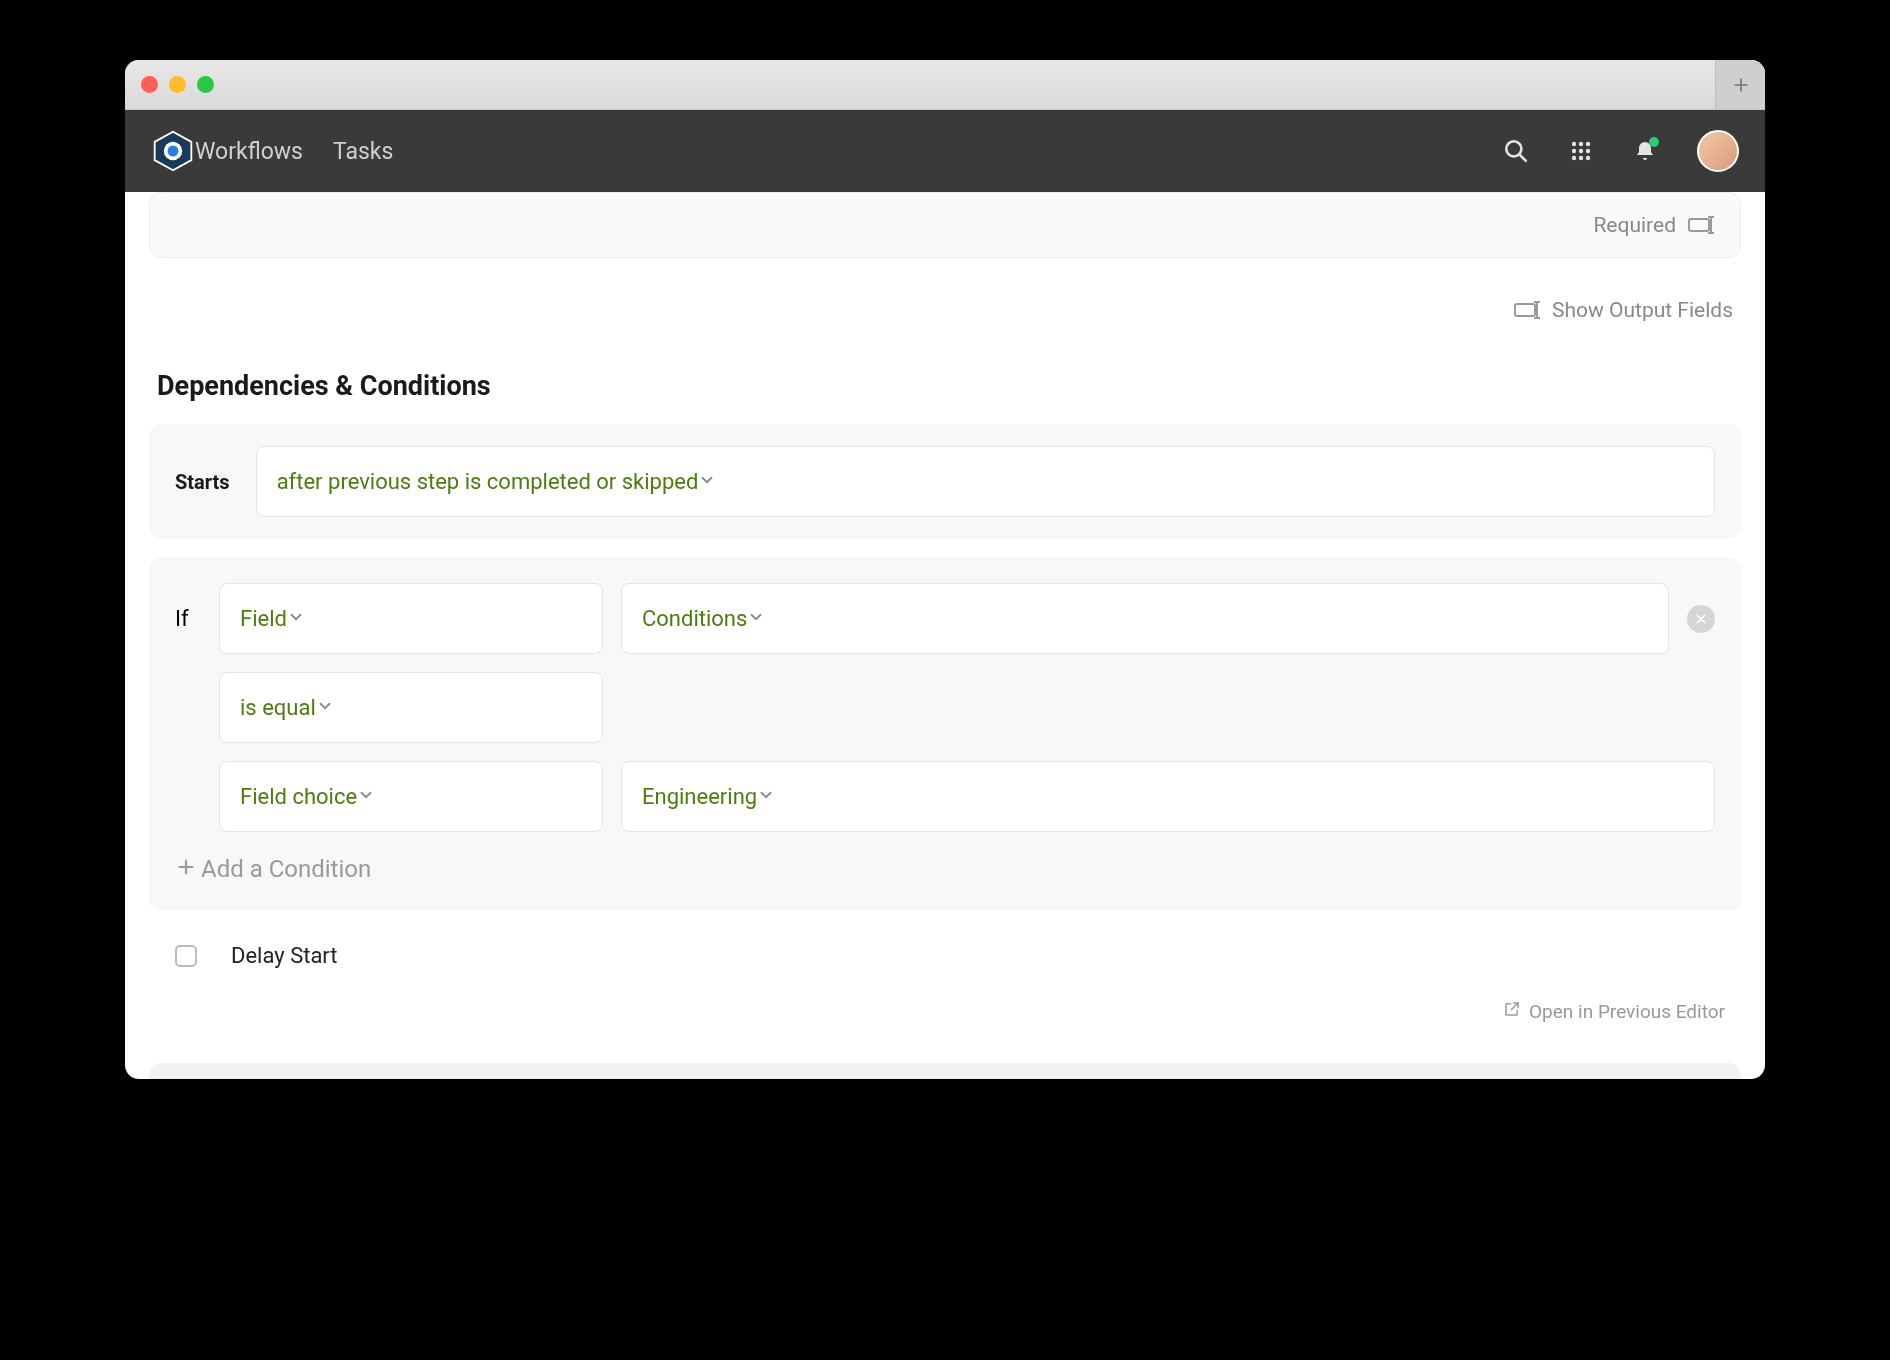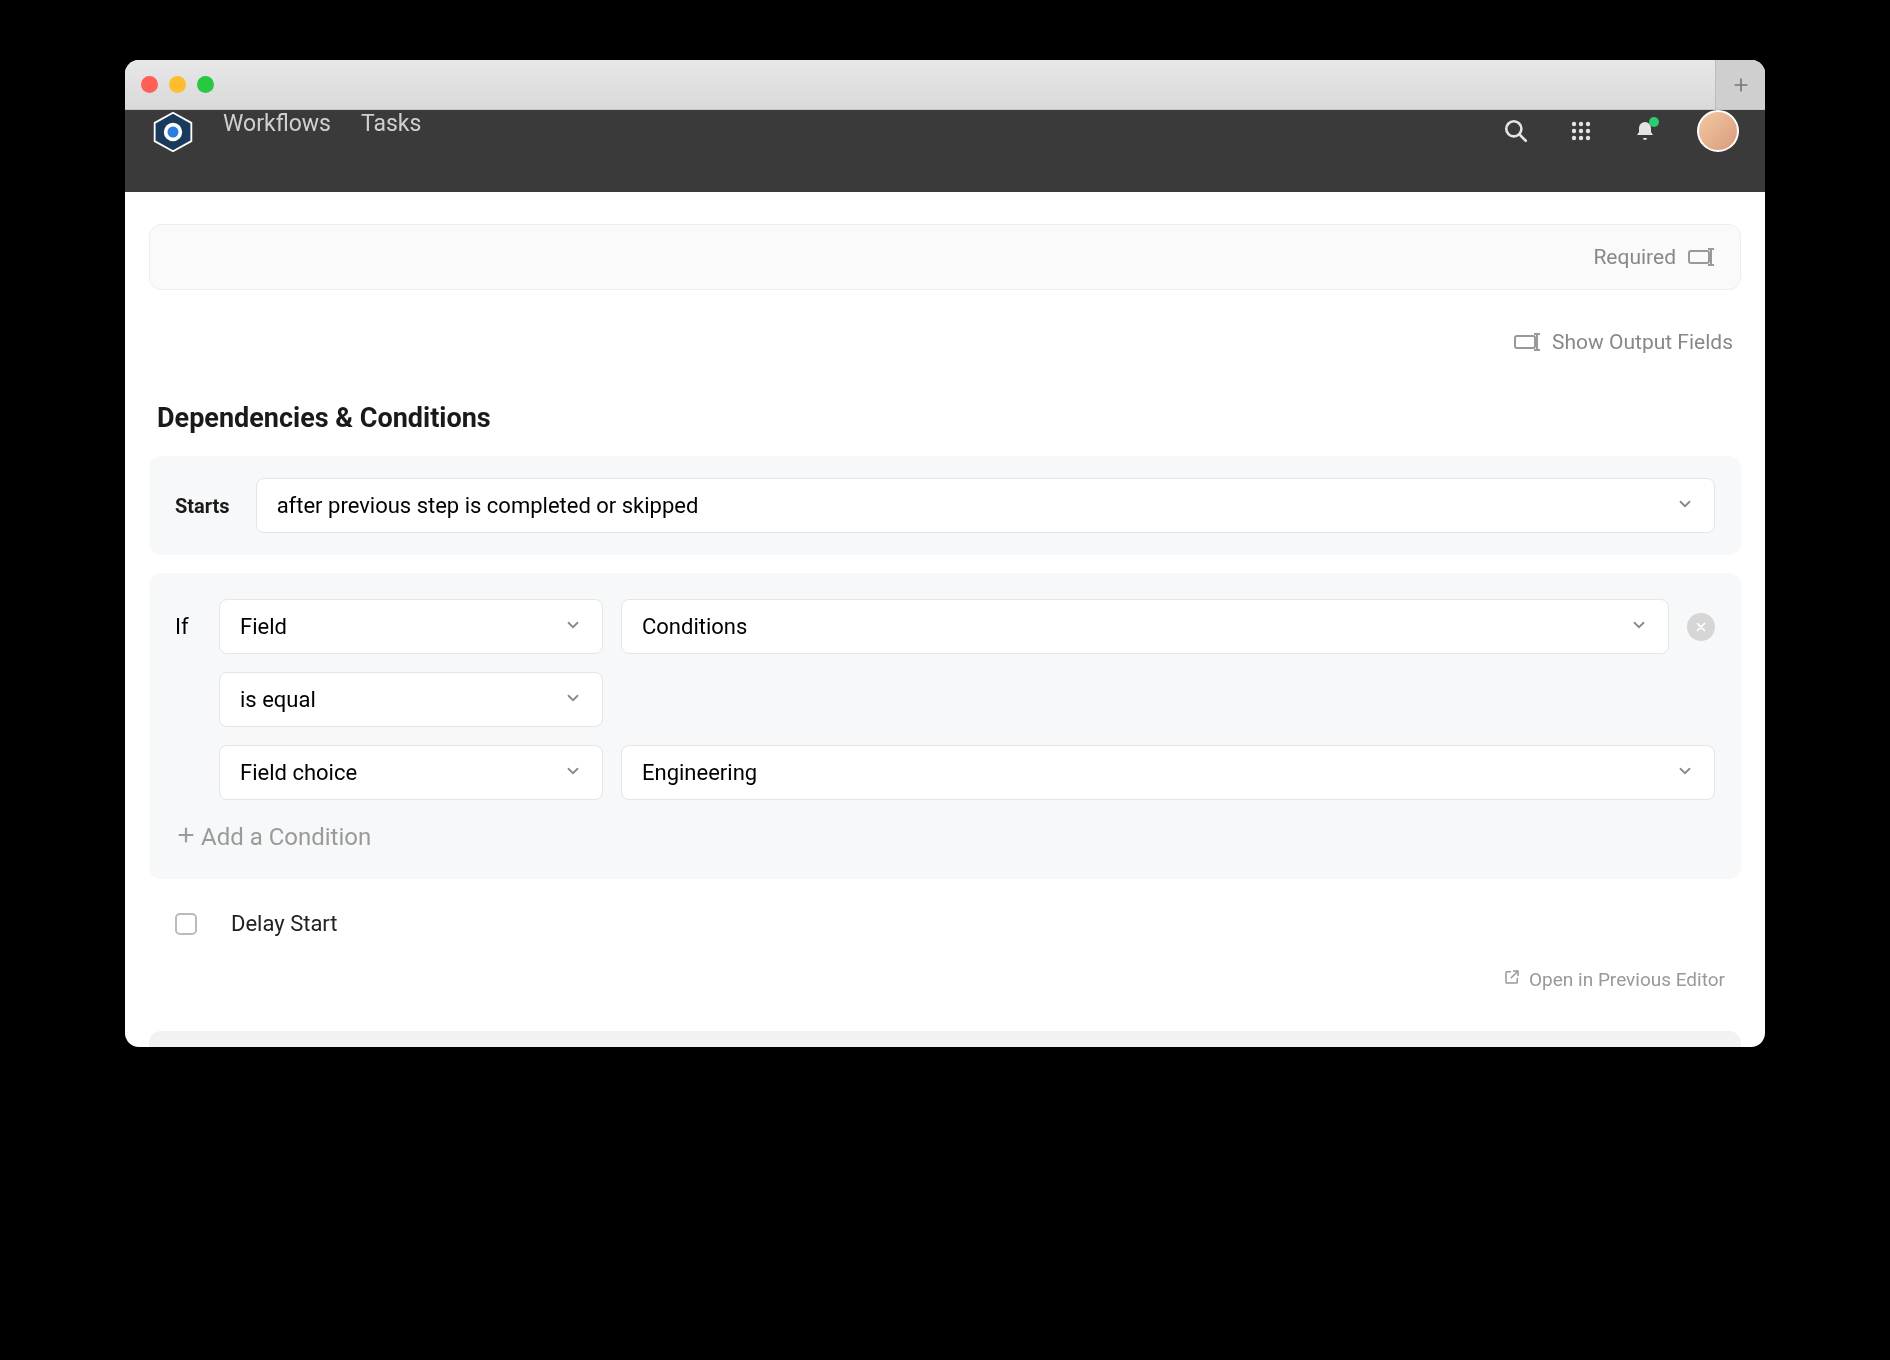--- a/index.html
+++ b/index.html
@@ -43,43 +43,41 @@
   align-items: center;
   justify-content: center;
   color: #666;
   font-size: 24px;
   border-left: 1px solid #bdbdbd;
 }
 .appbar {
   height: 82px;
   background: #3a3a3a;
   display: flex;
-  align-items: flex-start;
+  align-items: center;
   padding: 0 26px;
-  gap: 28px;
 }
 .logo {
   width: 44px; height: 44px;
   display: flex; align-items: center; justify-content: center;
 }
 .nav { display: flex; gap: 30px; }
 .nav-link { color: #d0d0d0; font-size: 23px; font-weight: 400; cursor: pointer; }
 .appbar-right { margin-left: auto; display: flex; align-items: center; gap: 40px; }
 .icon-btn { color: #e4e4e4; cursor: pointer; display: flex; align-items: center; justify-content: center; }
 .notif { position: relative; }
 .notif-dot { position: absolute; top: -2px; right: -2px; width: 10px; height: 10px; border-radius: 50%; background: #2ecc71; }
 .avatar { width: 42px; height: 42px; border-radius: 50%; background: linear-gradient(135deg,#f3c9a5,#d89b7a); border: 2px solid #fff; }
 .content { background: #fff; padding: 0 24px 24px; }
 .card {
   background: #fafafa;
   border: 1px solid #eee;
   border-radius: 12px;
   padding: 20px 24px;
   margin-bottom: 12px;
-  margin-top: 32px;
 }
 .card.inline { display: flex; justify-content: flex-end; align-items: center; gap: 12px; }
 .required-label { color: #888; font-size: 21px; }
 .field-icon svg { display: block; }
 .output-row {
   display: flex; justify-content: flex-end; align-items: center;
   gap: 10px; padding: 28px 8px 40px;
 }
 .output-row span { color: #888; font-size: 21px; }
 .section-title { font-size: 27px; font-weight: 700; color: #1a1a1a; padding: 8px 8px 22px; }
@@ -89,23 +87,23 @@
   padding: 22px 26px;
   display: flex; align-items: center; gap: 26px;
   margin-bottom: 18px;
 }
 .starts-label { font-size: 20px; font-weight: 700; color: #1a1a1a; }
 .select {
   flex: 1;
   background: #fff;
   border: 1px solid #e5e5e5;
   border-radius: 8px;
-  padding: 14px 20px;
-  display: flex; align-items: center; justify-content: space-between;
-  font-size: 22px; color: #000000;
+  padding: 22px 20px;
+  display: flex; align-items: center; 
+  font-size: 22px; color: #4d7c0f;
   cursor: pointer;
 }
 .chev { color: #888; }
 .cond-card {
   background: #f7f8f9;
   border-radius: 12px;
   padding: 26px;
 }
 .cond-row { display: flex; align-items: center; gap: 18px; margin-bottom: 18px; }
 .if-label { font-size: 22px; color: #000000; width: 26px; }

